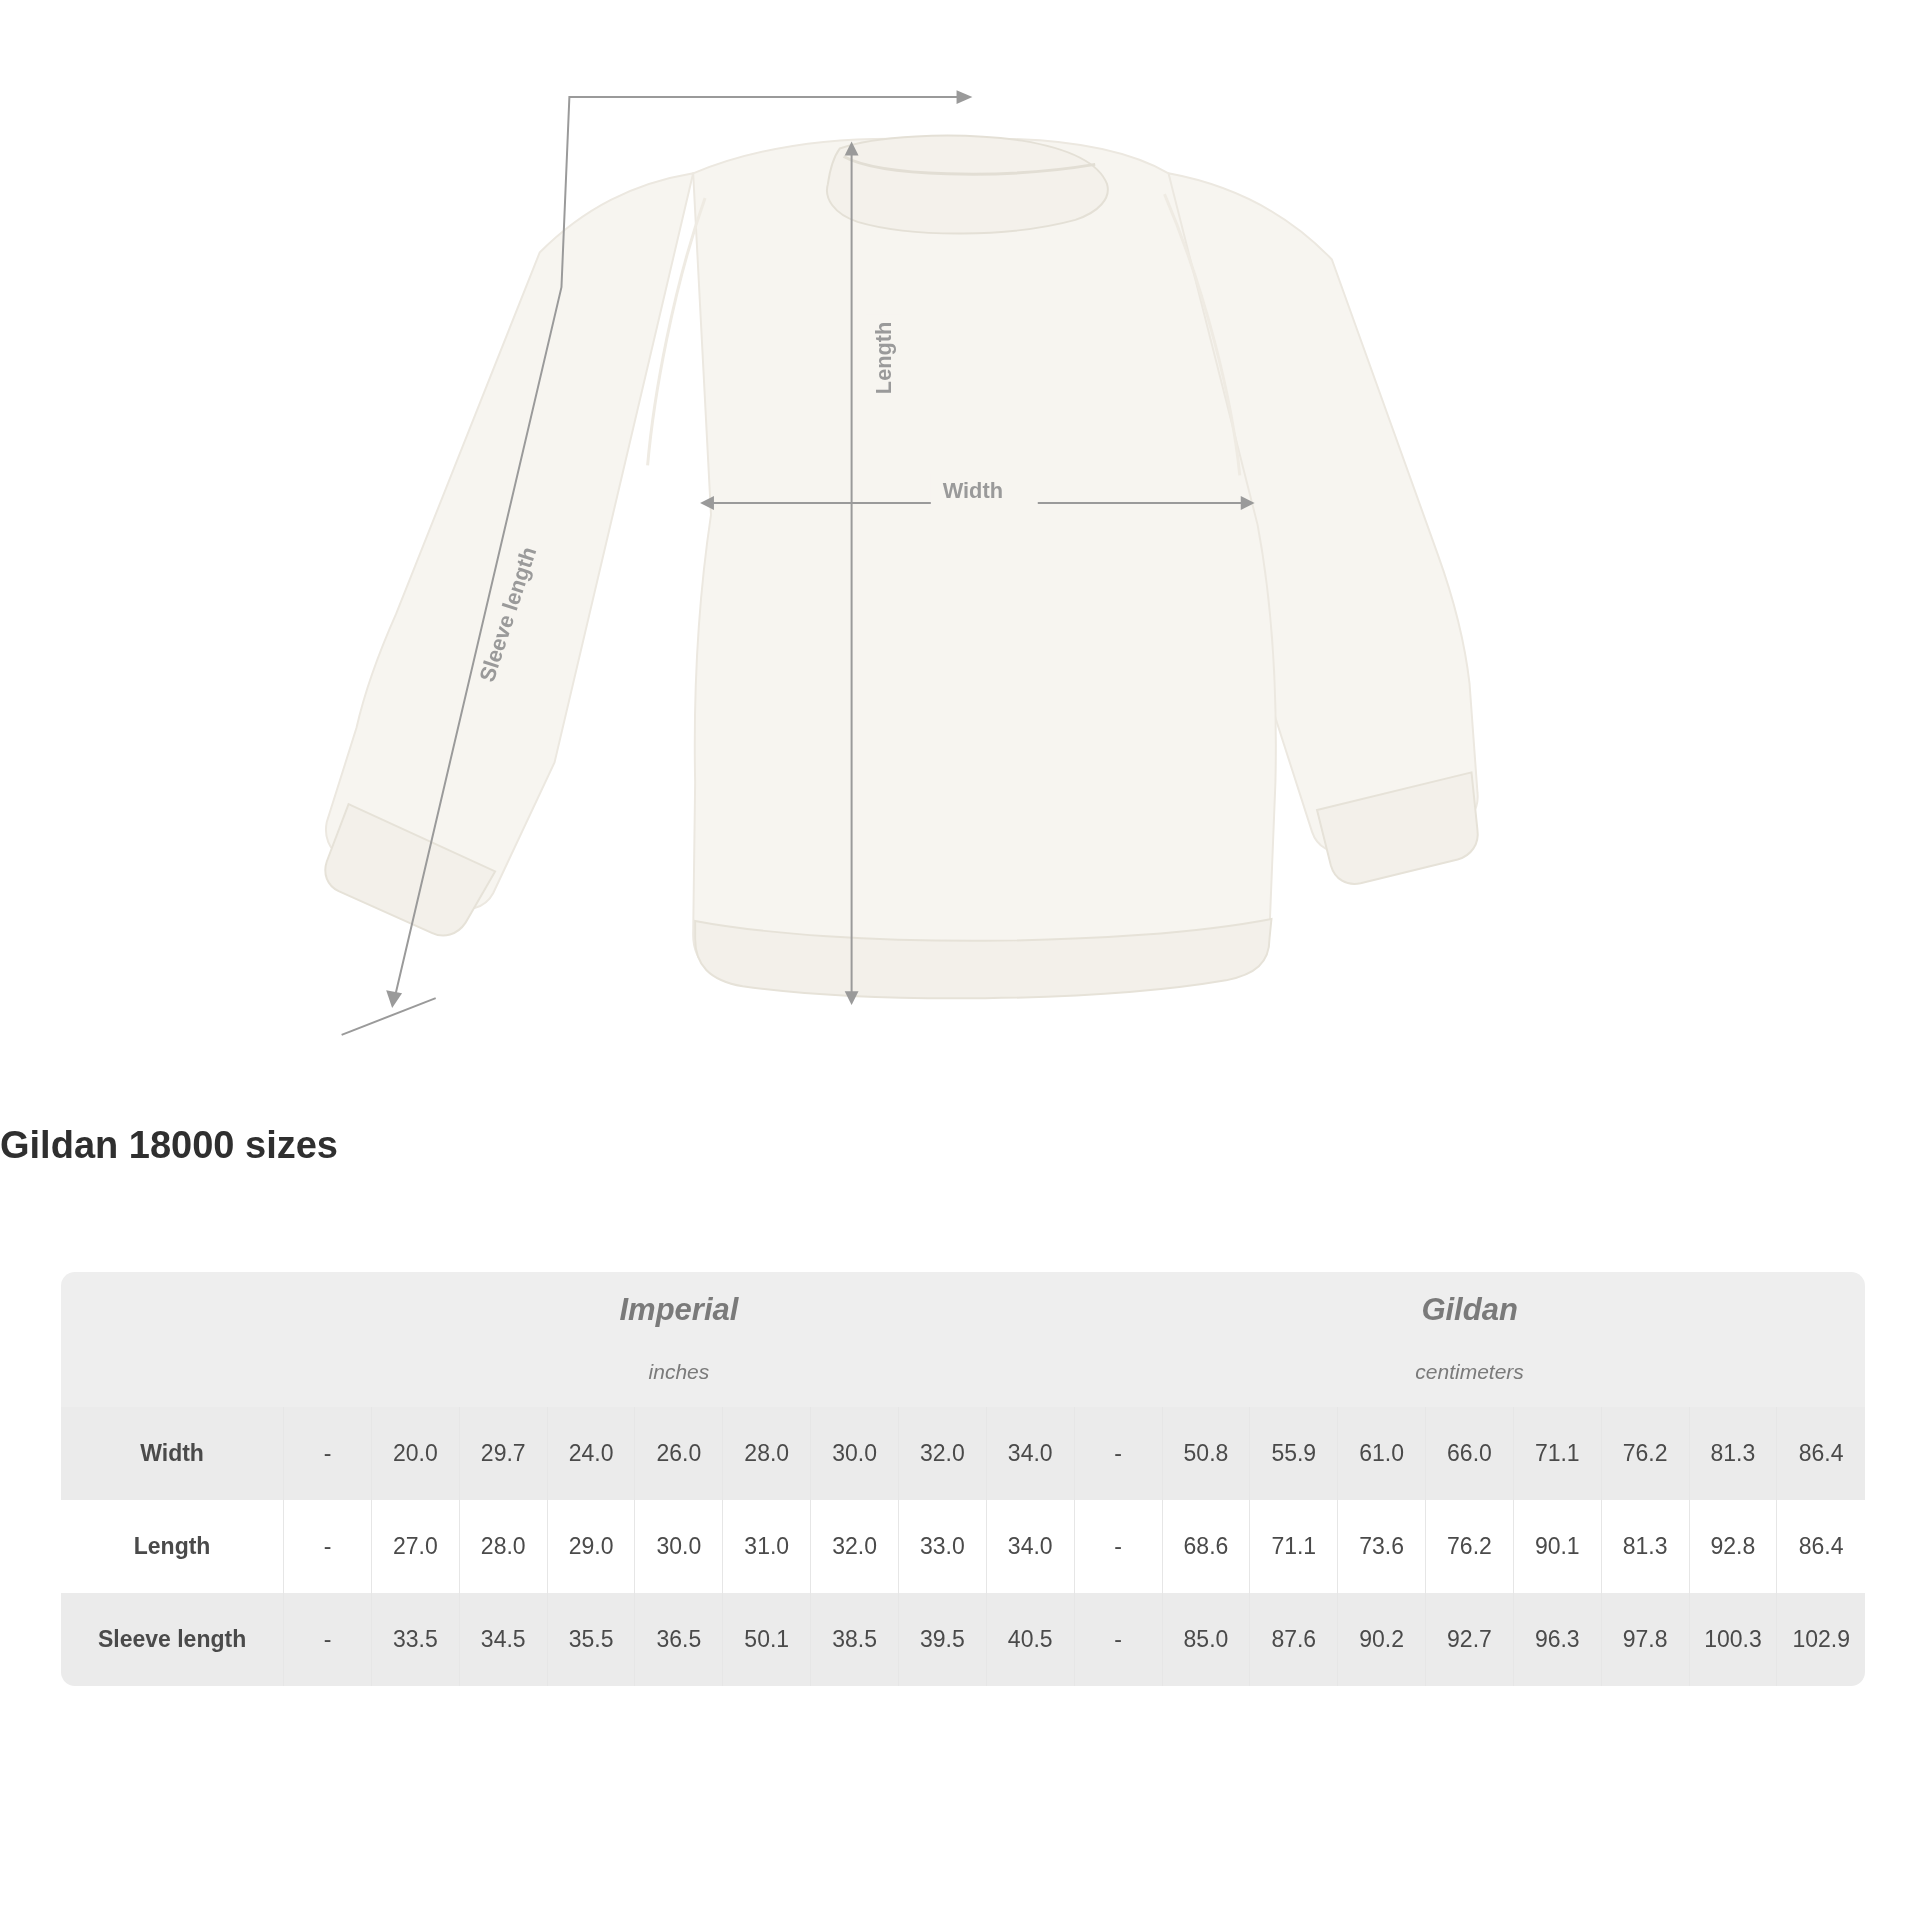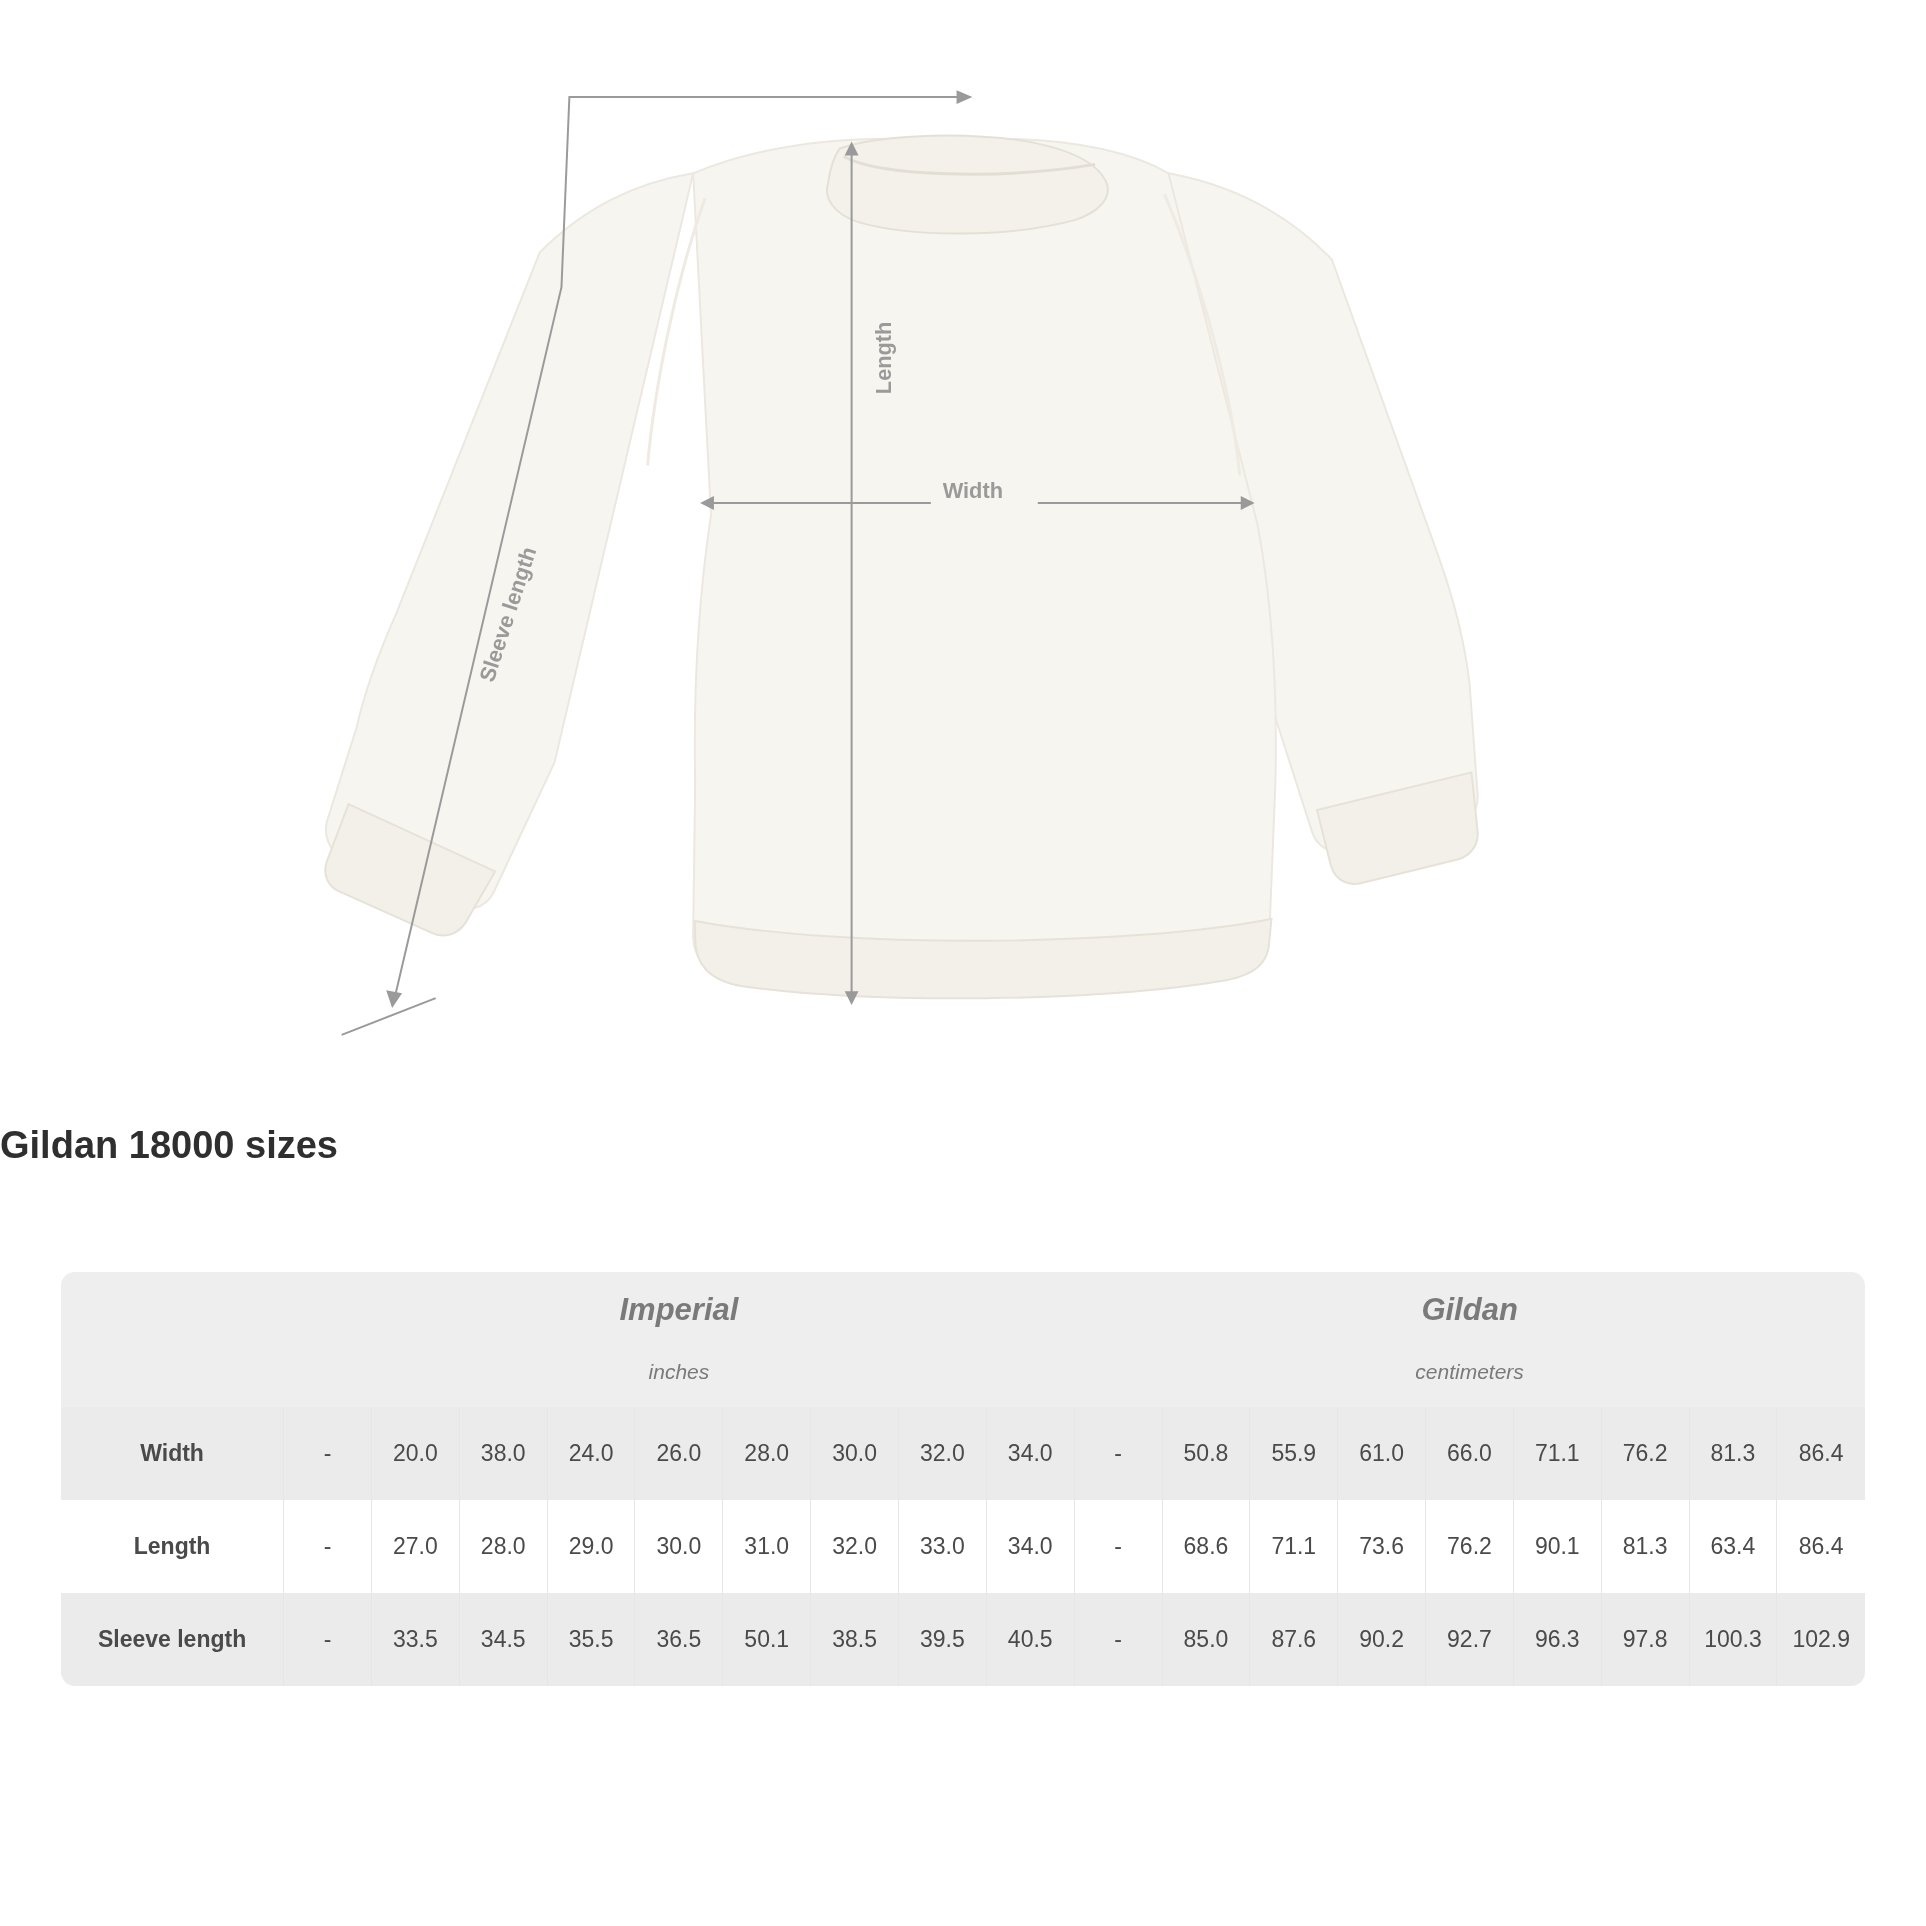--- a/index.html
+++ b/index.html
@@ -264,21 +264,21 @@
             </td>
             <td colspan="9">
               <div class="unit-name">Gildan</div>
               <div class="unit-sub">centimeters</div>
             </td>
           </tr>
           <tr class="data-row shade">
             <td class="row-label">Width</td>
             <td>-</td>
             <td>20.0</td>
-            <td>38.0</td>
+            <td>29.7</td>
             <td>24.0</td>
             <td>26.0</td>
             <td>28.0</td>
             <td>30.0</td>
             <td>32.0</td>
             <td>34.0</td>
             <td>-</td>
             <td>50.8</td>
             <td>55.9</td>
             <td>61.0</td>
@@ -299,21 +299,21 @@
             <td>32.0</td>
             <td>33.0</td>
             <td>34.0</td>
             <td>-</td>
             <td>68.6</td>
             <td>71.1</td>
             <td>73.6</td>
             <td>76.2</td>
             <td>90.1</td>
             <td>81.3</td>
-            <td>63.4</td>
+            <td>92.8</td>
             <td>86.4</td>
           </tr>
           <tr class="data-row shade">
             <td class="row-label">Sleeve length</td>
             <td>-</td>
             <td>33.5</td>
             <td>34.5</td>
             <td>35.5</td>
             <td>36.5</td>
             <td>50.1</td>

